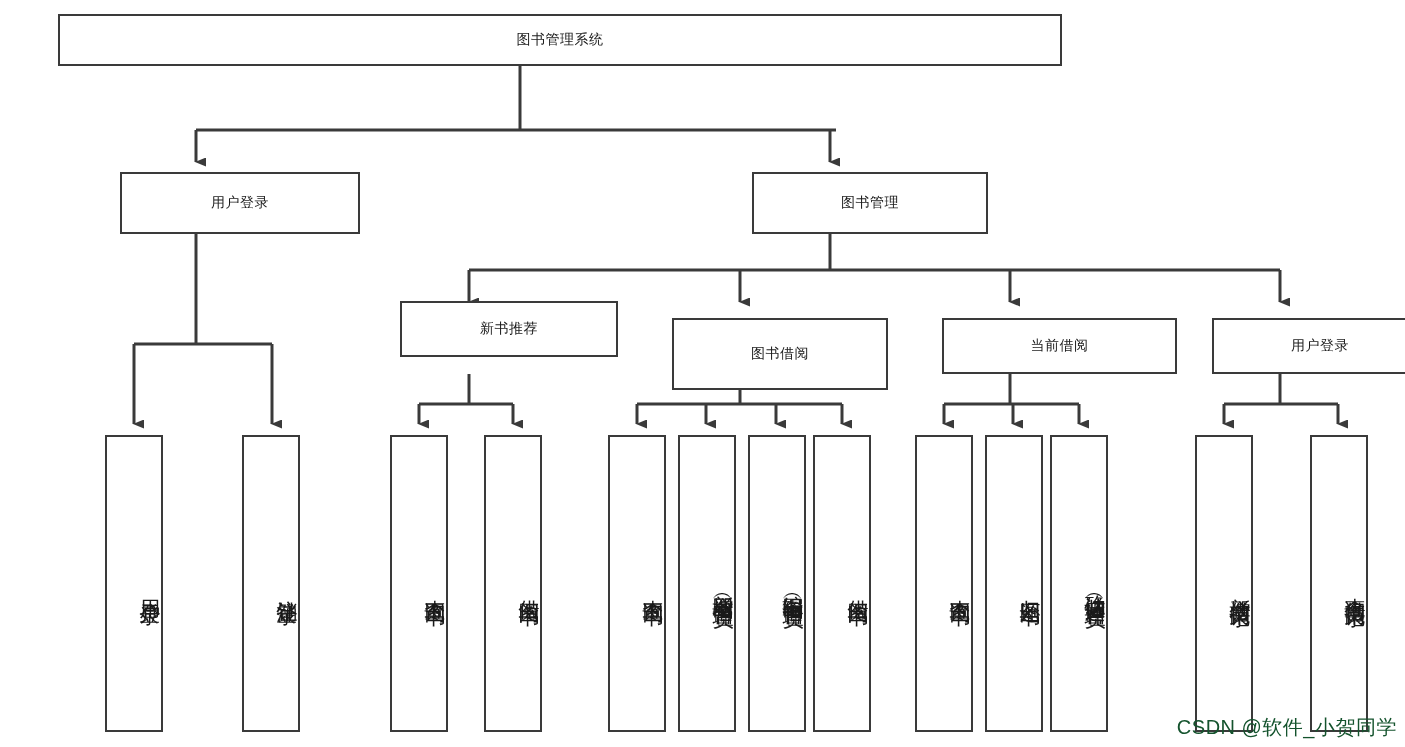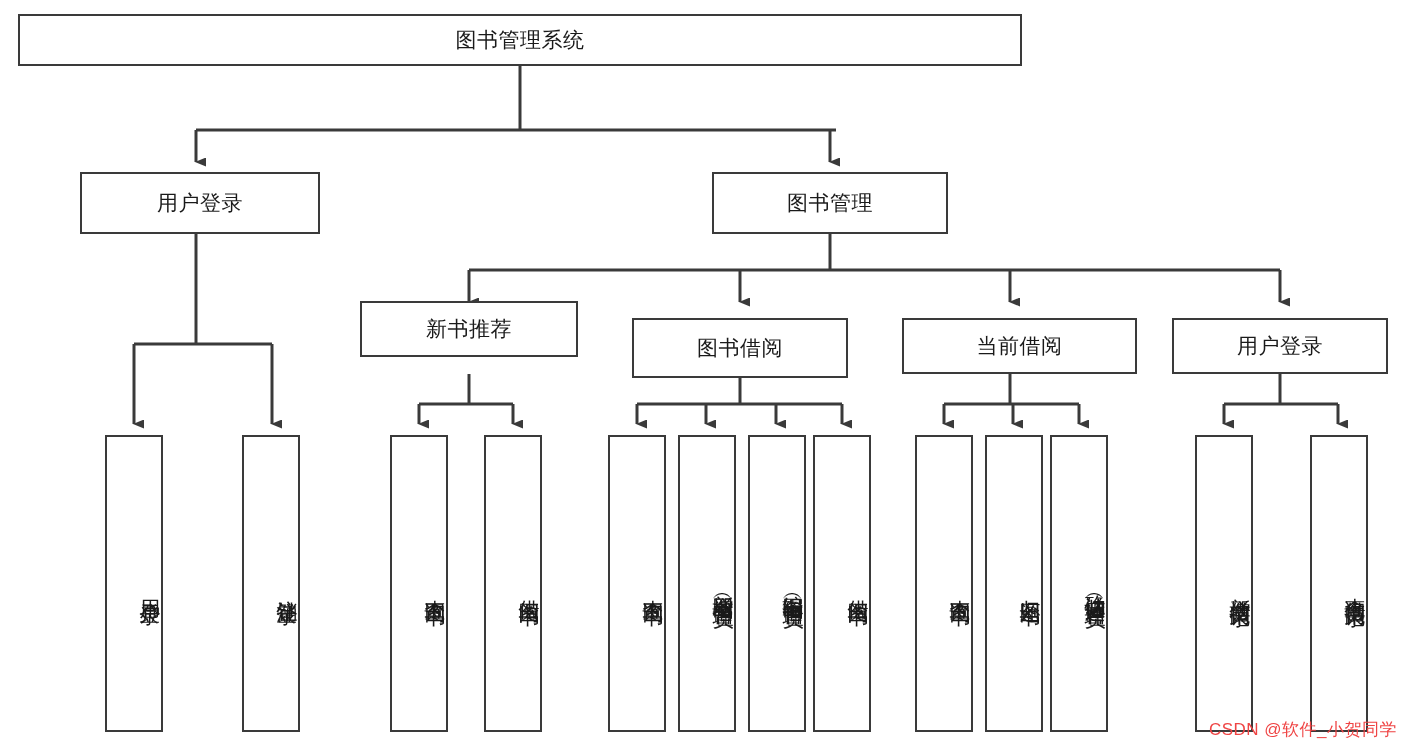--- a/index.html
+++ b/index.html
@@ -29,44 +29,45 @@
     position: absolute;
     box-sizing: border-box;
     background: #ffffff;
     border: 2px solid #3a3a3a;
     display: flex;
     align-items: center;
     justify-content: center;
     color: #1a1a1a;
   }
   .node.horiz {
-    font-size: 21px;
+    font-size: 14px;
     letter-spacing: 0.5px;
+    margin-left: 40px;
   }
   .node.vert {
     writing-mode: vertical-rl;
     text-orientation: upright;
     font-size: 21px;
     letter-spacing: 2px;
     align-items: flex-start;
     justify-content: center;
     padding-top: 6px;
     line-height: 1.05;
   }
   .node.vert .label {
     writing-mode: vertical-rl;
     text-orientation: upright;
     display: block;
   }
   .watermark {
     position: absolute;
     right: 8px;
     bottom: 6px;
-    font-size: 17px;
-    color: #ef4444;
+    font-size: 20px;
+    color: #14532d;
     white-space: nowrap;
     letter-spacing: 0.5px;
   }
 </style>
 </head>
 <body>
 
 <div id="canvas">
 
   <svg class="connectors" viewBox="0 0 1405 747">
@@ -126,21 +127,21 @@
   <div class="node horiz" style="left:80px; top:172px; width:240px; height:62px;">
     <span class="label">用户登录</span>
   </div>
   <div class="node horiz" style="left:712px; top:172px; width:236px; height:62px;">
     <span class="label">图书管理</span>
   </div>
 
   <div class="node horiz" style="left:360px; top:301px; width:218px; height:56px;">
     <span class="label">新书推荐</span>
   </div>
-  <div class="node horiz" style="left:632px; top:318px; width:216px; height:60px;">
+  <div class="node horiz" style="left:632px; top:318px; width:216px; height:72px;">
     <span class="label">图书借阅</span>
   </div>
   <div class="node horiz" style="left:902px; top:318px; width:235px; height:56px;">
     <span class="label">当前借阅</span>
   </div>
   <div class="node horiz" style="left:1172px; top:318px; width:216px; height:56px;">
     <span class="label">用户登录</span>
   </div>
 
   <div class="node vert" style="left:105px; top:435px; width:58px; height:297px;">

